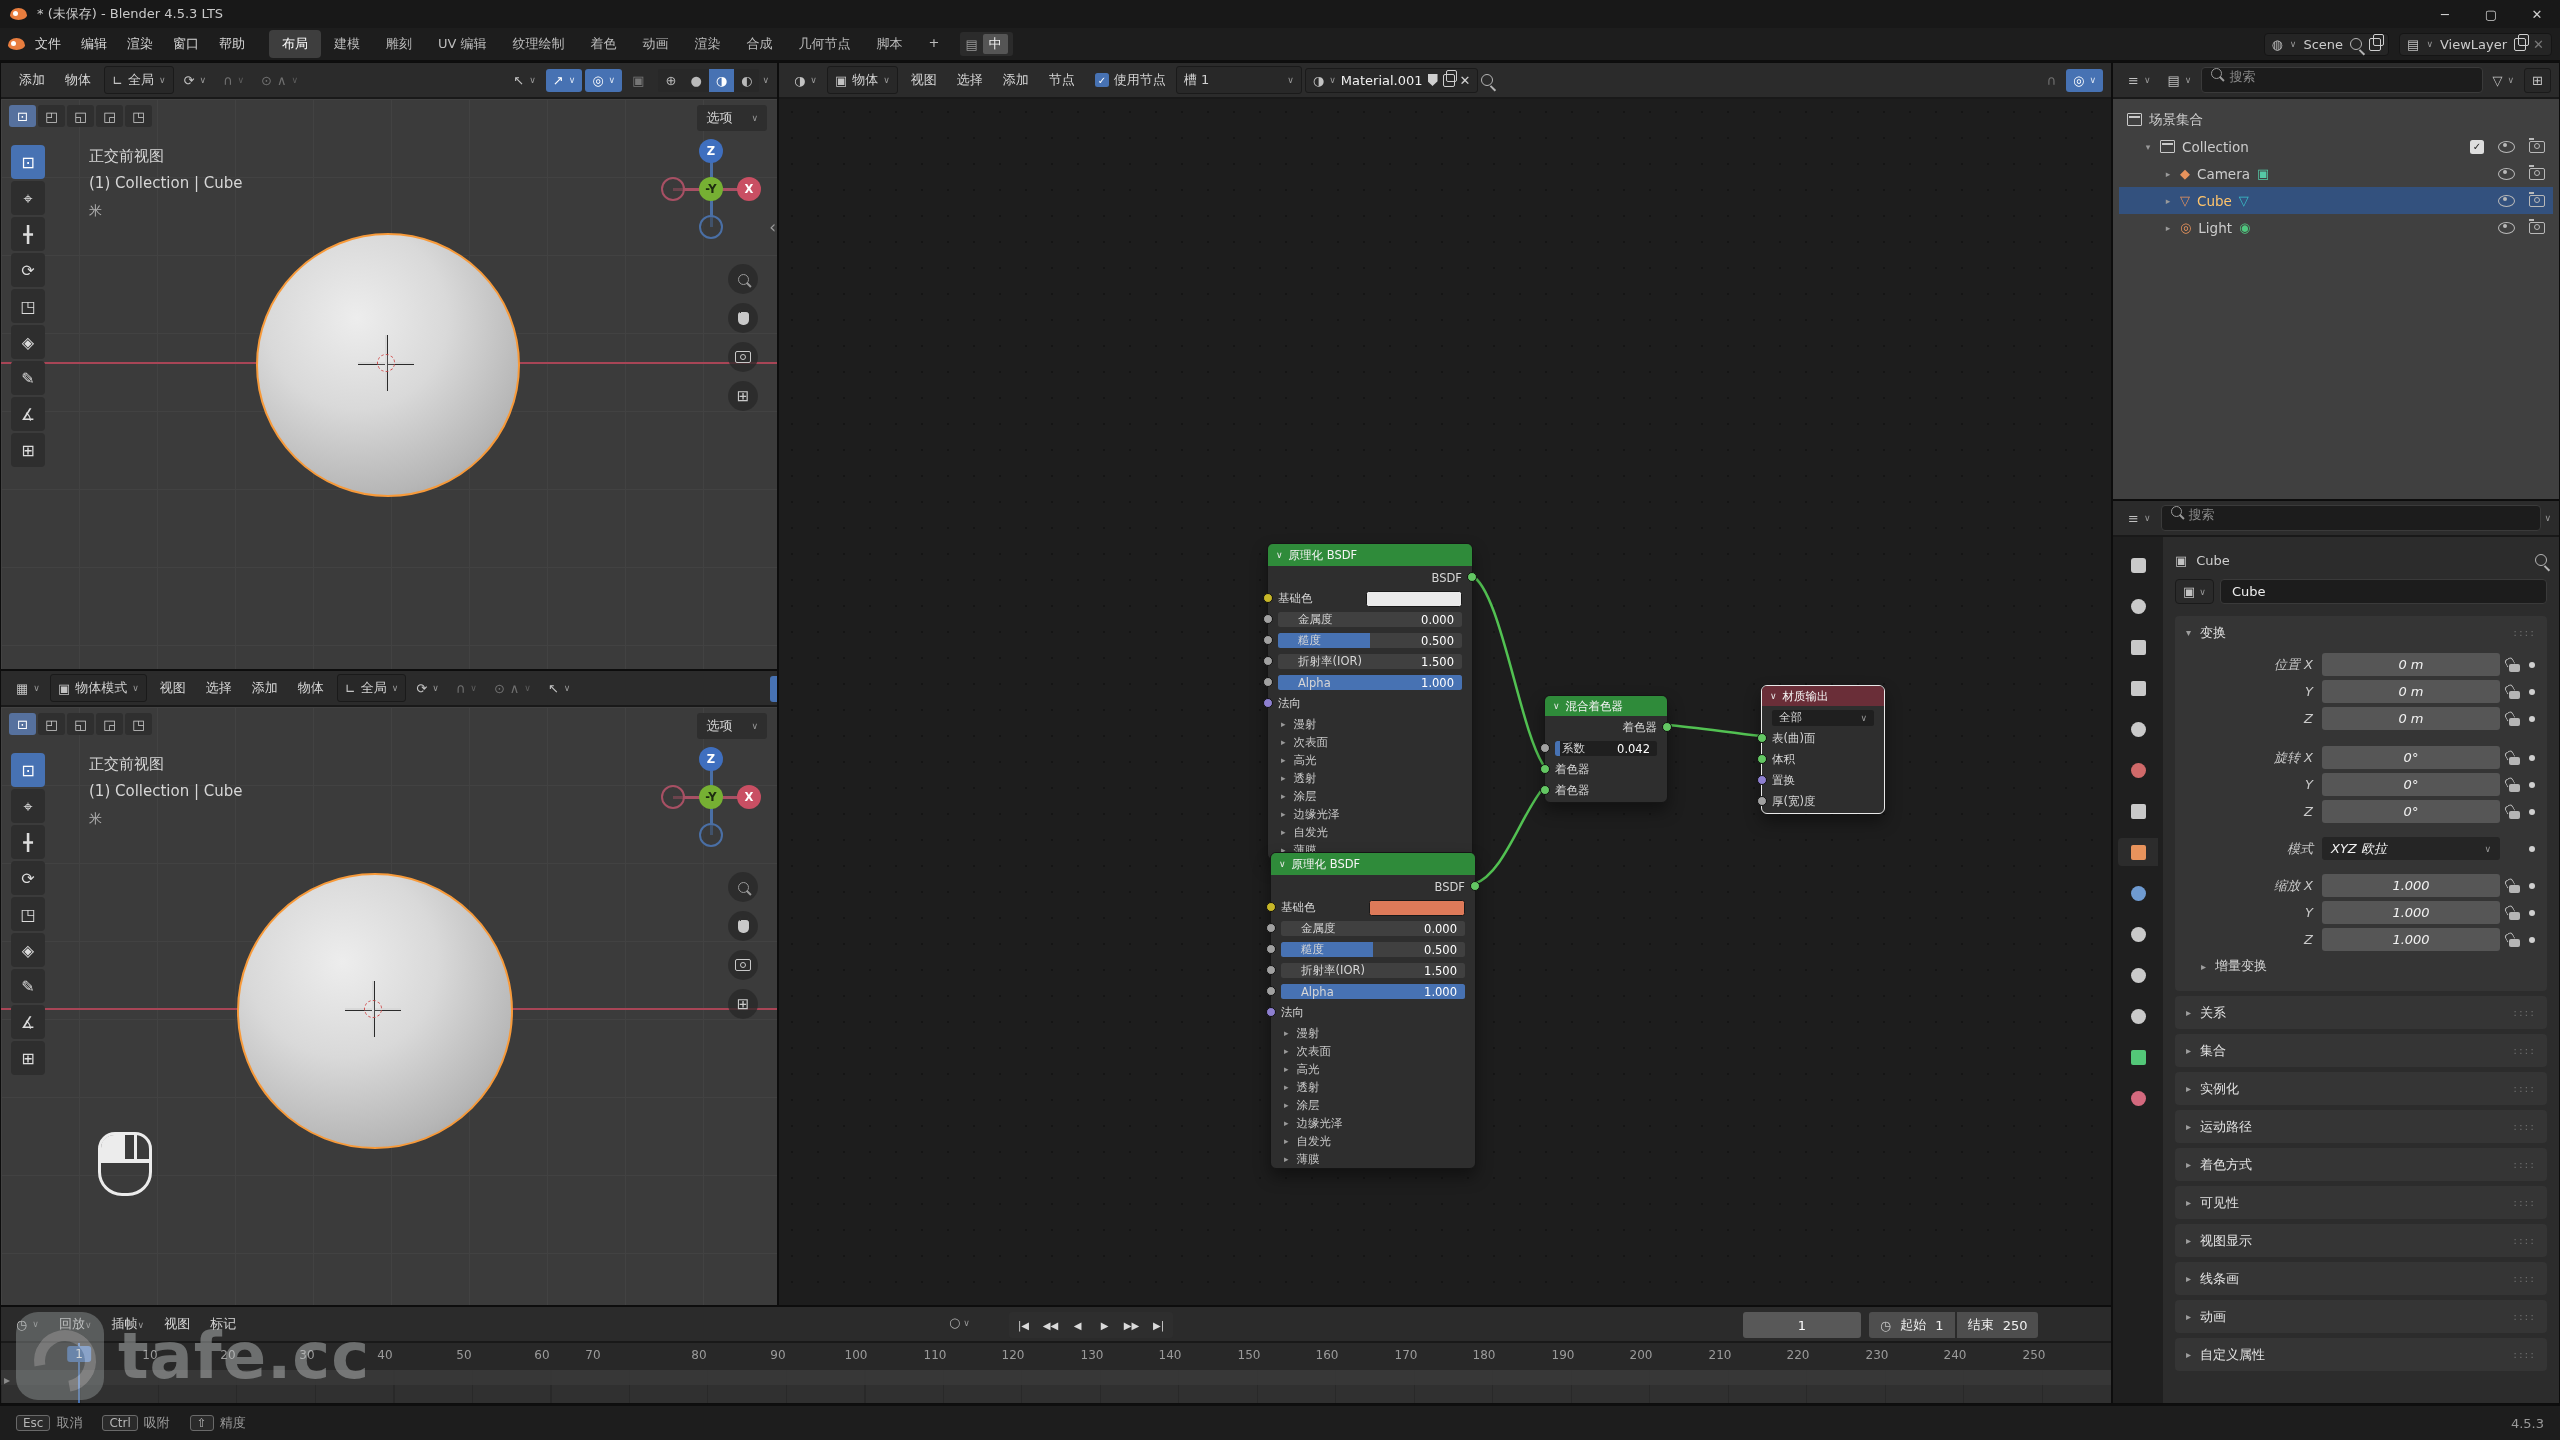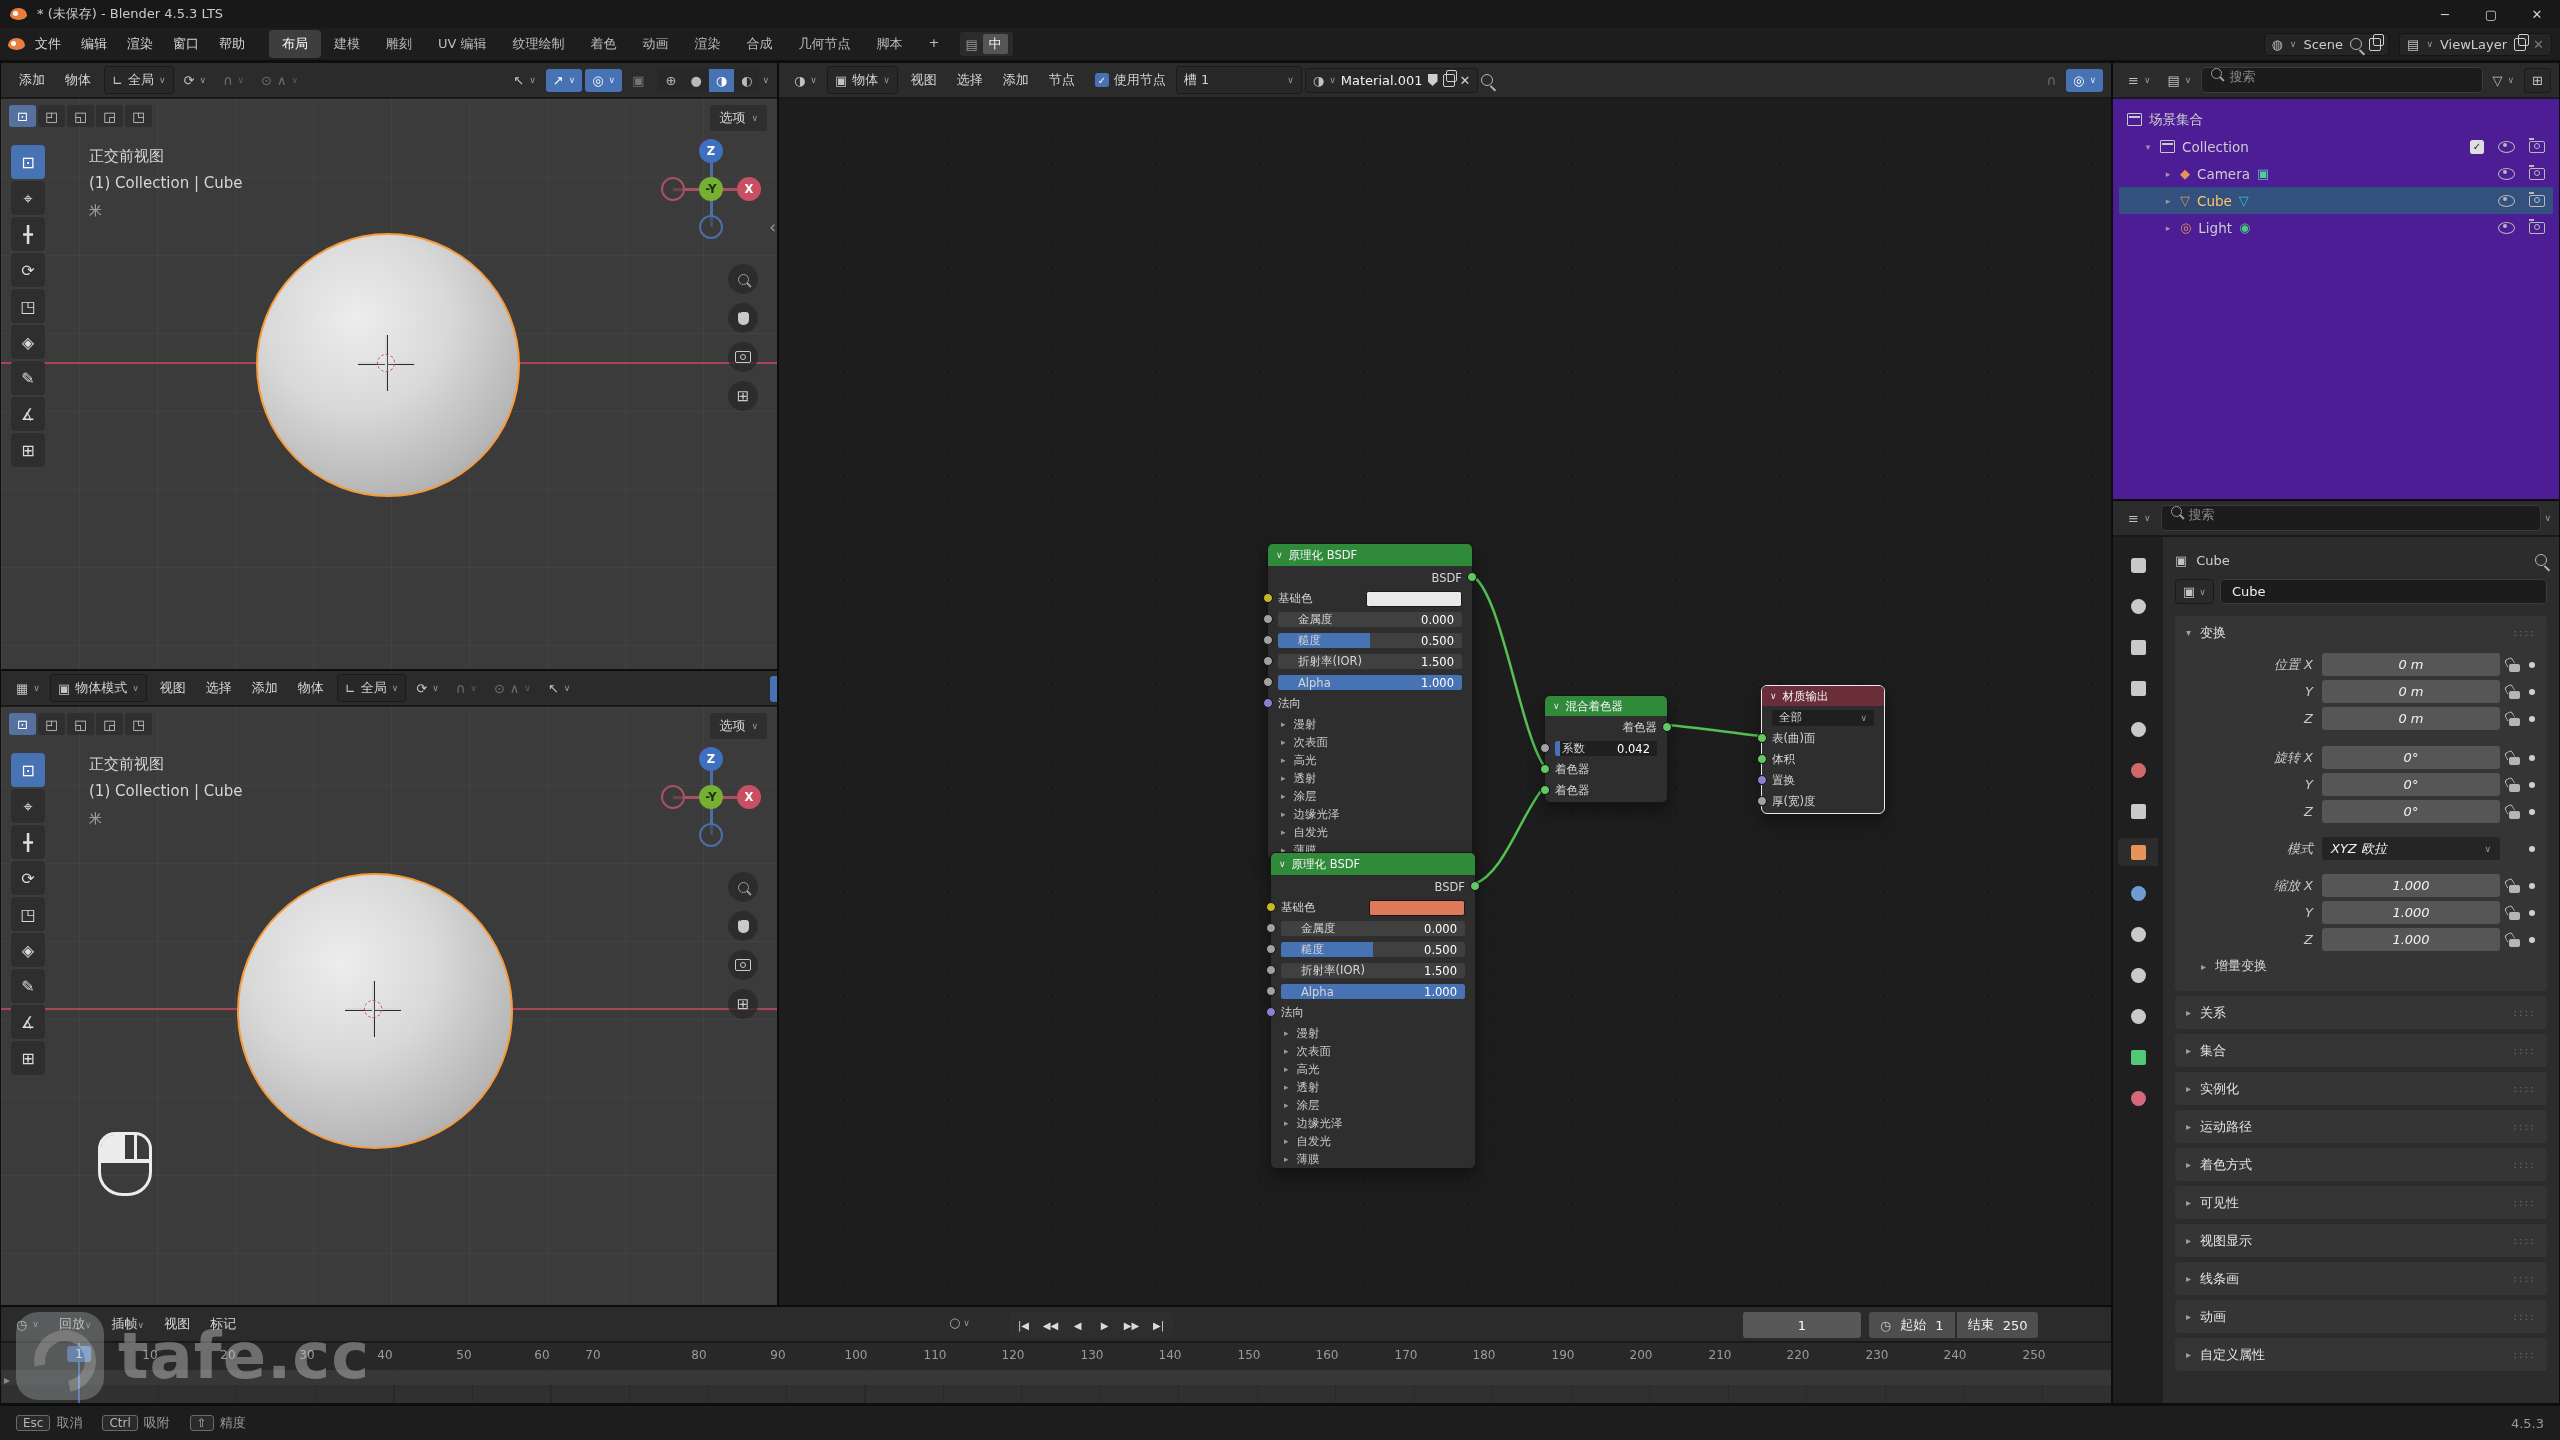--- a/index.html
+++ b/index.html
@@ -61,21 +61,21 @@
     background:radial-gradient(circle at 38% 32%,#ededed 0%,#d9d9d9 38%,#b6b6b6 74%,#949494 100%);}
   .c3d{position:absolute;width:56px;height:56px;transform:translate(-50%,-50%);}
   .c3d .h{position:absolute;left:0;right:0;top:27px;height:1.5px;background:#d8d8d8;box-shadow:0 1px 0 #2a2a2a;}
   .c3d .v{position:absolute;top:0;bottom:0;left:27px;width:1.5px;background:#d8d8d8;box-shadow:1px 0 0 #2a2a2a;}
   .c3d .ring{position:absolute;left:19px;top:19px;width:16px;height:16px;border:1.6px dashed #cf4a4a;border-radius:50%;background:rgba(255,255,255,.15);}
   .selmode{position:absolute;left:8px;top:6px;display:flex;gap:2px;}
   .selmode span{width:27px;height:22px;background:#2f2f2f;border-radius:3px;display:flex;align-items:center;
     justify-content:center;font-size:13px;color:#cfcfcf;}
   .selmode span.on{background:#56719e;color:#fff;}
   .vp-options{position:absolute;right:10px;top:6px;background:#2e2e2e;border-radius:3px;padding:4px 9px;
-    display:flex;gap:6px;align-items:center;color:#d2d2d2;}
+    display:flex;gap:19px;align-items:center;color:#d2d2d2;}
   .vp-text{position:absolute;left:88px;top:44px;font-size:15px;color:#d6d6d6;line-height:27px;}
   .vp-unit{font-size:13px;color:#b2b2b2;}
   .toolbar{position:absolute;left:10px;top:46px;display:flex;flex-direction:column;gap:2px;}
   .tool{width:34px;height:34px;border-radius:4px;background:#2e2e2e;display:flex;align-items:center;
     justify-content:center;font-size:16px;color:#dcdcdc;}
   .tool.on{background:#4772b3;color:#fff;}
   .gizmo{position:absolute;right:16px;top:40px;width:100px;height:100px;}
   .gline{position:absolute;}
   .gz{position:absolute;width:24px;height:24px;border-radius:50%;display:flex;align-items:center;
     justify-content:center;font-size:11.5px;font-weight:bold;color:#fff;box-sizing:border-box;}
@@ -128,21 +128,21 @@
   .n-panel{height:18px;display:flex;align-items:center;gap:8px;padding:0 13px;color:#c9c9c9;}
   .n-panel .tri{font-size:9px;color:#9a9a9a;}
   .factor{flex:1;height:15px;background:#1f1f1f;border-radius:2.5px;display:flex;align-items:center;
     padding:0 7px;position:relative;overflow:hidden;}
   .factor .sliver{position:absolute;left:0;top:0;bottom:0;background:#4772b3;}
   .factor .lab{position:relative;z-index:1;}
   .factor .val{position:relative;margin-left:auto;z-index:1;color:#fff;}
   .n-dd{flex:1;height:16px;background:#1f1f1f;border-radius:2.5px;display:flex;align-items:center;
     justify-content:space-between;padding:0 7px;}
   
-  .ol-body{position:absolute;left:0;right:0;top:36px;bottom:0;background:#4c1d95;padding:7px 6px;
+  .ol-body{position:absolute;left:0;right:0;top:36px;bottom:0;background:#404040;padding:7px 6px;
     box-sizing:border-box;font-size:13.5px;}
   .ol-row{height:27px;display:flex;align-items:center;gap:7px;position:relative;}
   .ol-row .right{position:absolute;right:8px;display:flex;gap:14px;align-items:center;}
   .ol-row.selected{background:#33517e;}
   .ol-row.selected .obj-label{color:#ffc46b;}
   .chev9{font-size:9px;color:#9a9a9a;width:10px;text-align:center;}
   .i-box{width:13px;height:11px;border:1.5px solid #c9c9c9;border-radius:1px;position:relative;flex:none;}
   .i-box::before{content:"";position:absolute;left:1px;top:2px;right:1px;height:1.5px;background:#c9c9c9;}
   .i-eye{width:15px;height:10px;border:1.5px solid #b9b9b9;border-radius:50%;position:relative;flex:none;}
   .i-eye::after{content:"";position:absolute;width:4px;height:4px;border-radius:50%;background:#b9b9b9;left:3.5px;top:1.5px;}

